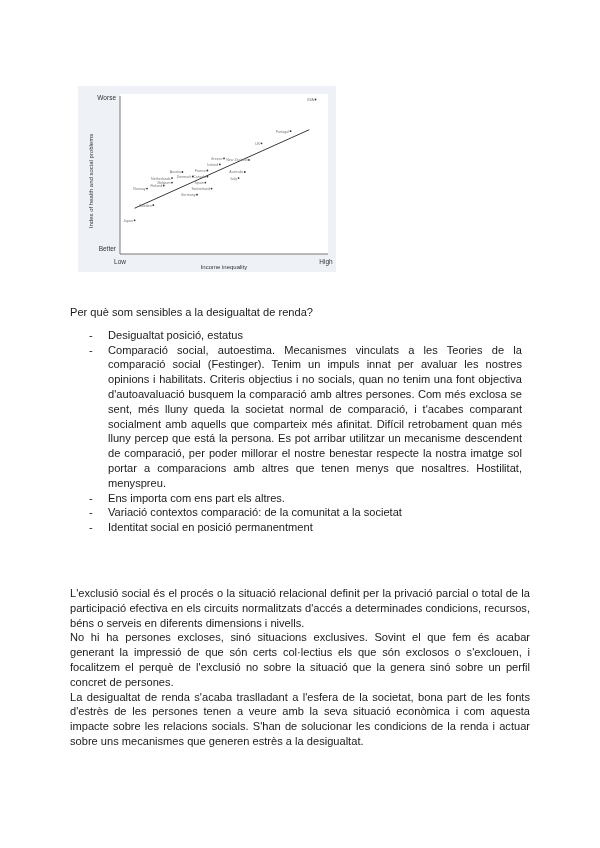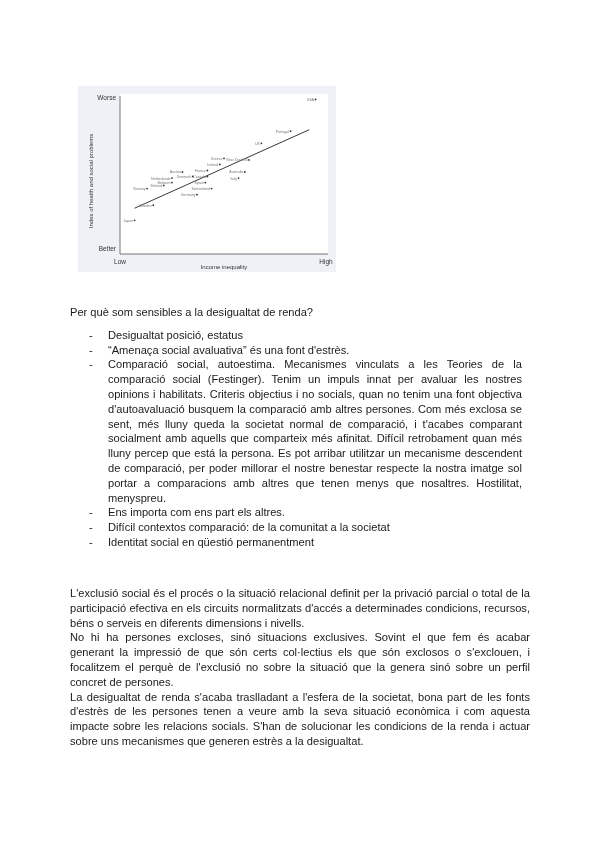--- a/index.html
+++ b/index.html
@@ -119,25 +119,24 @@
           <text x="55.06" y="135.81" font-size="3.6" text-anchor="end" fill="#777">Japan</text>
         </g>
       </g>
   </svg>
 </div>
 
 <div class="text-block question">
   <p class="para">Per què som sensibles a la desigualtat de renda?</p>
   <ul class="bullets">
     <li>Desigualtat posició, estatus</li>
-    <li>“Amenaça social avaluativa” és una font d'estrès.</li>
     <li>Comparació social, autoestima. Mecanismes vinculats a les Teories de la comparació social (Festinger). Tenim un impuls innat per avaluar les nostres opinions i habilitats. Criteris objectius i no socials, quan no tenim una font objectiva d'autoavaluació busquem la comparació amb altres persones. Com més exclosa se sent, més lluny queda la societat normal de comparació, i t'acabes comparant socialment amb aquells que comparteix més afinitat. Difícil retrobament quan més lluny percep que está la persona. Es pot arribar utilitzar un mecanisme descendent de comparació, per poder millorar el nostre benestar respecte la nostra imatge sol portar a comparacions amb altres que tenen menys que nosaltres. Hostilitat, menyspreu.</li>
     <li>Ens importa com ens part els altres.</li>
-    <li>Difícil contextos comparació: de la comunitat a la societat</li>
-    <li>Identitat social en qüestió permanentment</li>
+    <li>Variació contextos comparació: de la comunitat a la societat</li>
+    <li>Identitat social en posició permanentment</li>
   </ul>
 </div>
 
 <div class="text-block section2">
   <p class="para">L'exclusió social és el procés o la situació relacional definit per la privació parcial o total de la participació efectiva en els circuits normalitzats d'accés a determinades condicions, recursos, béns o serveis en diferents dimensions i nivells.</p>
   <p class="para">No hi ha persones excloses, sinó situacions exclusives. Sovint el que fem és acabar generant la impressió de que són certs col·lectius els que són exclosos o s'exclouen, i focalitzem el perquè de l'exclusió no sobre la situació que la genera sinó sobre un perfil concret de persones.</p>
   <p class="para">La desigualtat de renda s'acaba traslladant a l'esfera de la societat, bona part de les fonts d'estrès de les persones tenen a veure amb la seva situació econòmica i com aquesta impacte sobre les relacions socials. S'han de solucionar les condicions de la renda i actuar sobre uns mecanismes que generen estrès a la desigualtat.</p>
 </div>
 
 </body></html>

